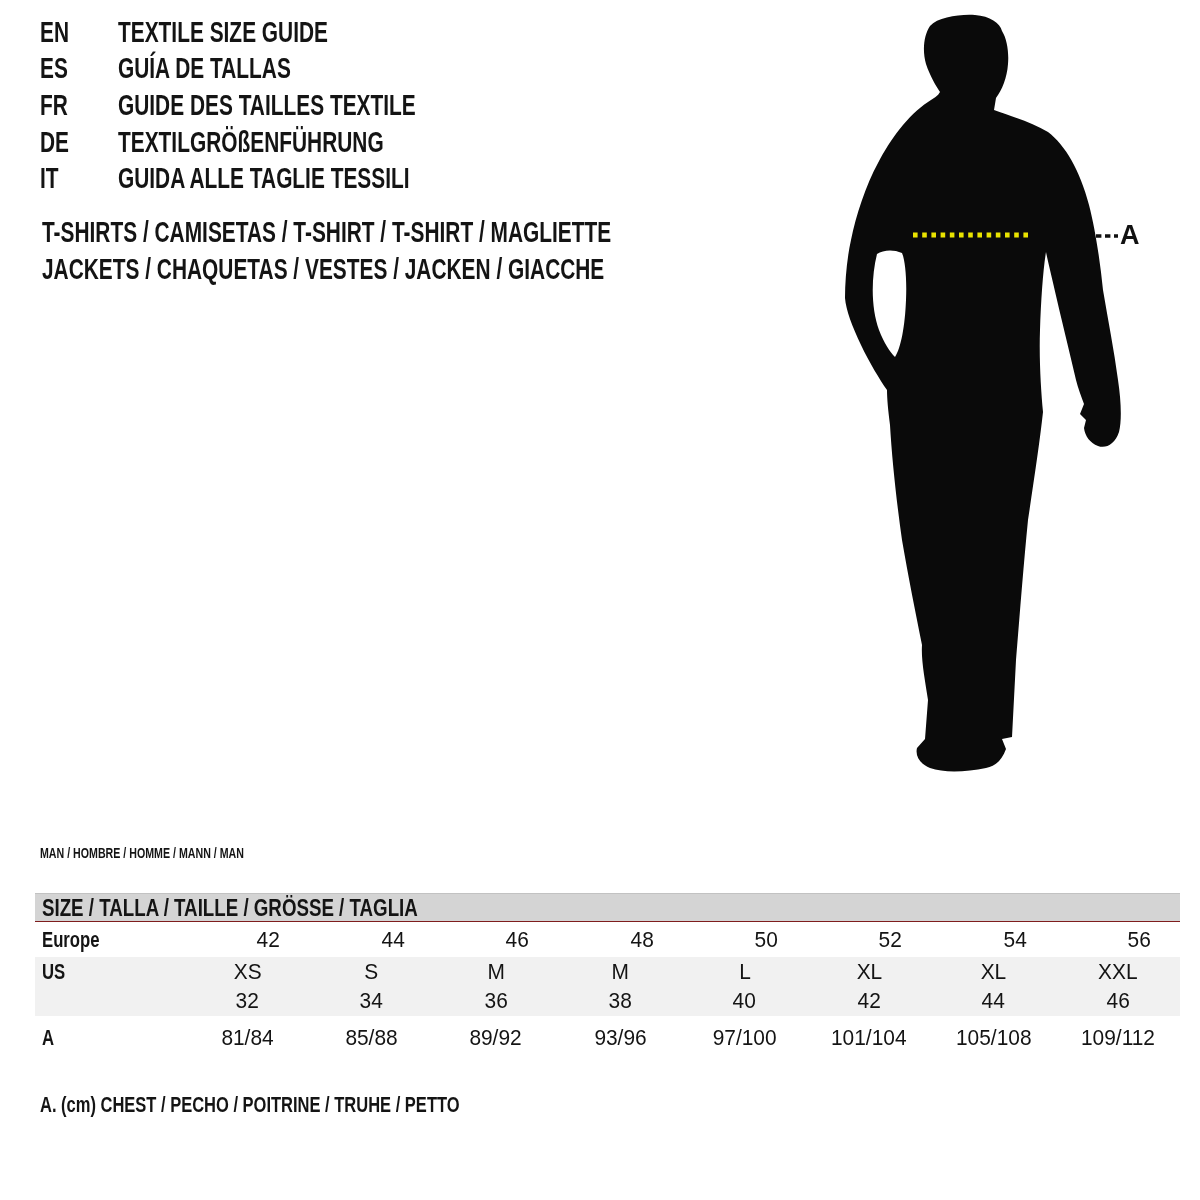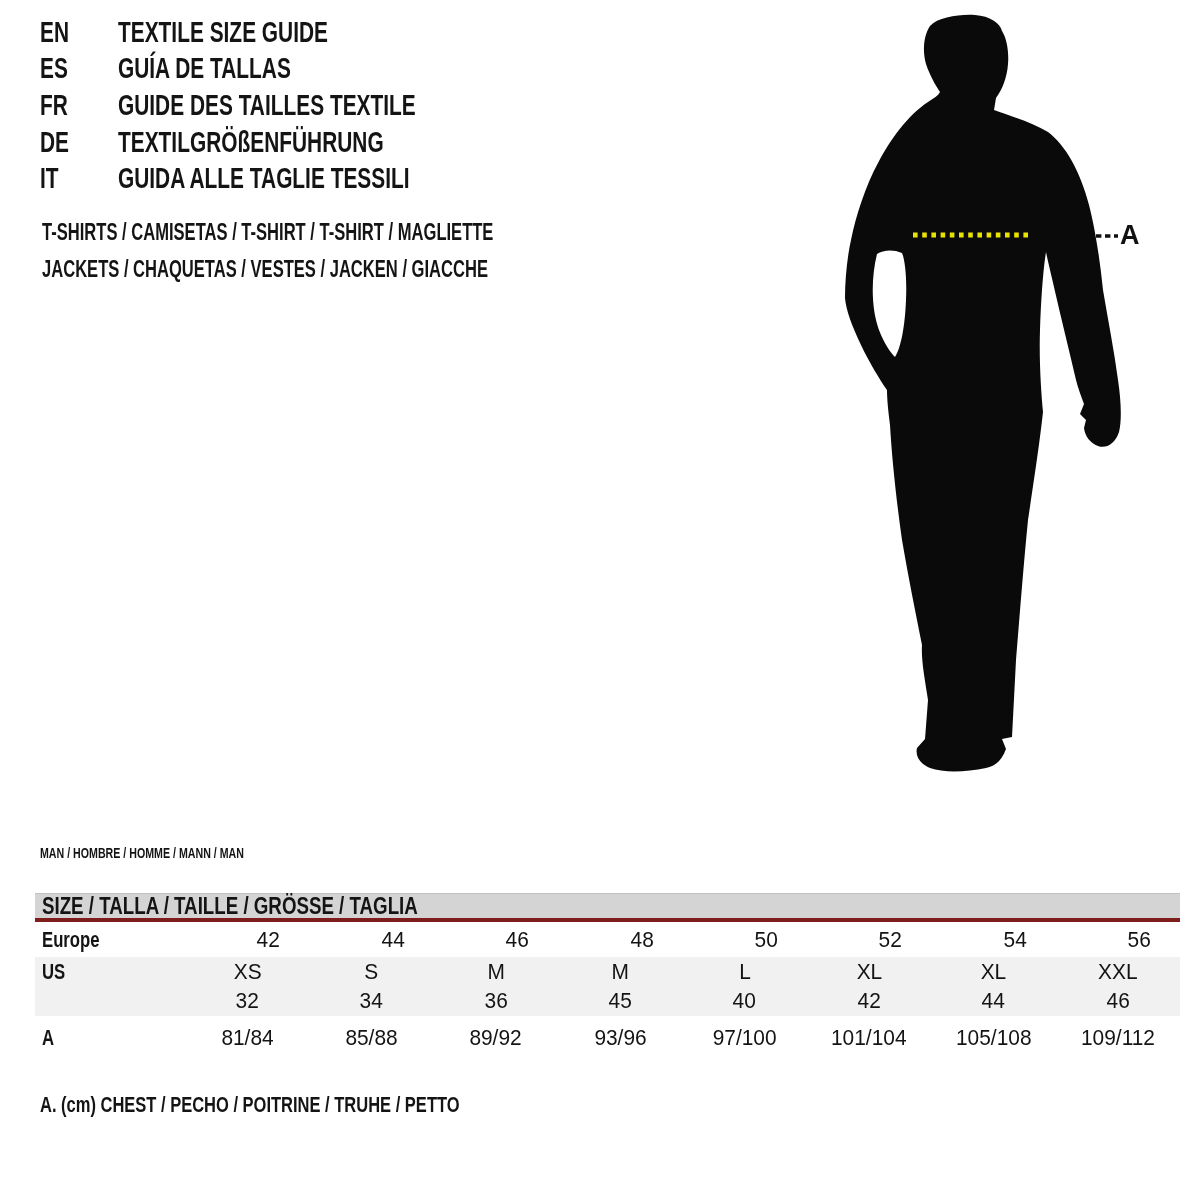--- a/index.html
+++ b/index.html
@@ -11,34 +11,34 @@
   .cx{display:inline-block;transform:scaleX(.72);transform-origin:0 50%;white-space:nowrap;}
   .cm{display:inline-block;transform:scaleX(.76);transform-origin:0 50%;white-space:nowrap;}
   .cc{display:inline-block;transform:scaleX(.95);transform-origin:50% 50%;white-space:nowrap;}
 
   
   .lang-block{position:absolute;left:40px;top:14px;}
   .lang-row{display:grid;grid-template-columns:78px auto;align-items:center;height:36.6px;
     font-size:29px;font-weight:700;}
   
   .product-block{position:absolute;left:42px;top:214px;}
-  .product-line{height:37px;display:flex;align-items:center;font-size:23px;font-weight:700;}
+  .product-line{height:37px;display:flex;align-items:center;font-size:29px;font-weight:700;}
 
   
   .figure-wrap{position:absolute;left:840px;top:8px;width:360px;height:792px;}
   .figure-wrap svg{display:block;width:100%;height:100%;}
   .measure-a-label{position:absolute;left:1120px;top:220px;font-size:27px;font-weight:700;color:#111;}
 
   
   .section-title{position:absolute;left:40px;top:841px;font-size:14px;font-weight:700;line-height:24px;}
 
   
   .size-table{position:absolute;left:35px;top:893px;width:1145px;}
   .table-header-bar{height:29px;background:#d4d4d4;border-top:1px solid #c2c2c2;
-    border-bottom:4px solid #7f1d1d;display:flex;align-items:center;box-sizing:border-box;
+    border-bottom:1px solid #7f1d1d;display:flex;align-items:center;box-sizing:border-box;
     font-size:24px;font-weight:700;padding-left:7px;}
   .table-header-bar .cm{transform:scaleX(.78);}
   .trow{display:flex;align-items:center;}
   .trow .label-cell{width:150px;box-sizing:border-box;padding-left:7px;font-size:22px;font-weight:700;}
   .trow .val-cell{flex:1;text-align:center;font-size:22px;font-weight:400;}
   .r0{height:35px;background:#ffffff;gap:43px;}
   .r1{height:29px;background:#f1f1f1;}
   .r2{height:30px;background:#f1f1f1;}
   .r3{height:44px;background:#ffffff;}
 
@@ -168,21 +168,21 @@
       <span class="val-cell"><span class="cc">XL</span></span>
       <span class="val-cell"><span class="cc">XL</span></span>
       <span class="val-cell"><span class="cc">XXL</span></span>
     </div>
 
     <div class="trow r2">
       <span class="label-cell"><span class="cm"></span></span>
       <span class="val-cell"><span class="cc">32</span></span>
       <span class="val-cell"><span class="cc">34</span></span>
       <span class="val-cell"><span class="cc">36</span></span>
-      <span class="val-cell"><span class="cc">45</span></span>
+      <span class="val-cell"><span class="cc">38</span></span>
       <span class="val-cell"><span class="cc">40</span></span>
       <span class="val-cell"><span class="cc">42</span></span>
       <span class="val-cell"><span class="cc">44</span></span>
       <span class="val-cell"><span class="cc">46</span></span>
     </div>
 
     <div class="trow r3">
       <span class="label-cell"><span class="cm">A</span></span>
       <span class="val-cell"><span class="cc">81/84</span></span>
       <span class="val-cell"><span class="cc">85/88</span></span>

